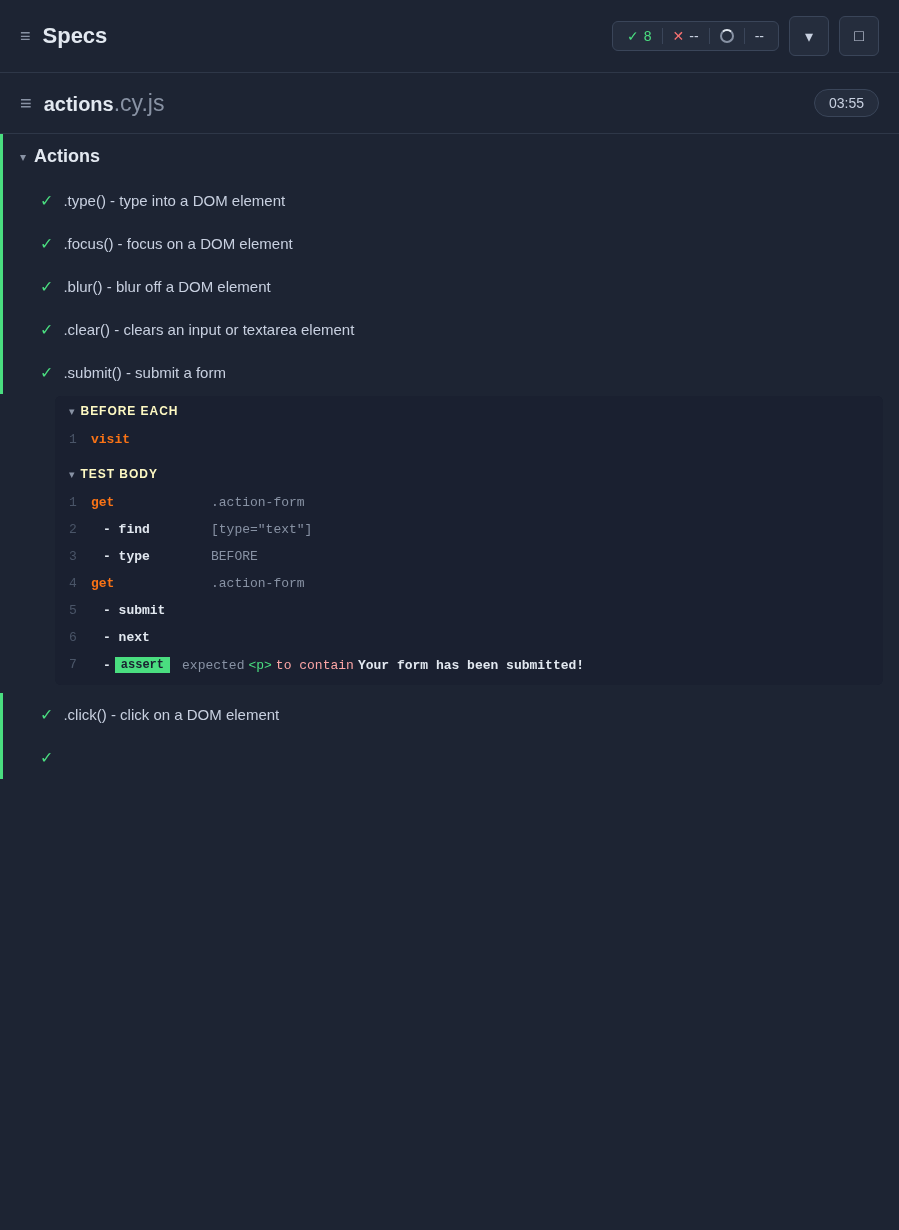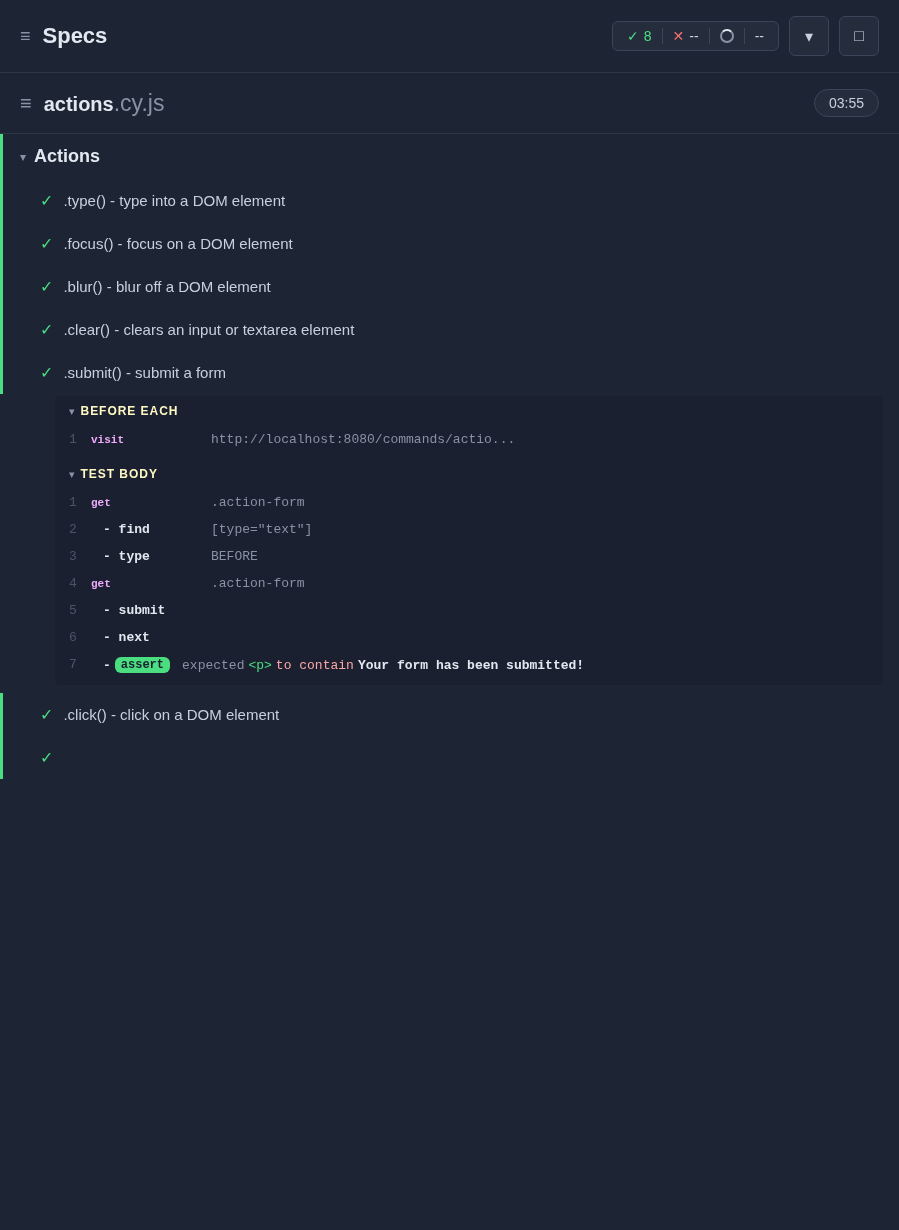--- a/index.html
+++ b/index.html
@@ -179,23 +179,23 @@
     }
     .cmd-num {
       color: #4a5568;
       font-size: 13px;
       font-family: 'Courier New', monospace;
       width: 22px;
       flex-shrink: 0;
     }
     .cmd-name {
       font-family: 'Courier New', monospace;
-      font-size: 11px;
+      font-size: 13px;
       font-weight: 700;
-      color: #f0abfc;
+      color: #f97316;
       min-width: 120px;
     }
     .cmd-name-indented {
       font-family: 'Courier New', monospace;
       font-size: 13px;
       font-weight: 700;
       color: #e2e8f0;
       min-width: 120px;
       padding-left: 12px;
     }
@@ -204,21 +204,21 @@
       font-size: 13px;
       color: #8892a4;
     }
     .assert-badge {
       background: #4ade80;
       color: #1a2030;
       font-size: 12px;
       font-weight: 700;
       font-family: 'Courier New', monospace;
       padding: 1px 6px;
-      border-radius: 6px;
+      border-radius: 0;
       margin-right: 8px;
     }
 
     .spinner {
       display: inline-block;
       width: 14px;
       height: 14px;
       border: 2px solid #8892a4;
       border-top-color: #e2e8f0;
       border-radius: 50%;
@@ -322,21 +322,20 @@
   <div style="margin: 2px 16px 6px 55px; background:#1a2030; border-radius:6px; overflow:hidden;">
 
     <div class="cmd-section-header">
       <span class="cmd-section-chevron">▾</span>
       <span class="cmd-section-label">BEFORE EACH</span>
     </div>
     <div class="cmd-rows">
       <div class="cmd-row">
         <span class="cmd-num">1</span>
         <span class="cmd-name">visit</span>
-        <span class="cmd-arg">http://localhost:8080/commands/actio...</span>
       </div>
     </div>
 
     <div class="cmd-section-header">
       <span class="cmd-section-chevron">▾</span>
       <span class="cmd-section-label">TEST BODY</span>
     </div>
     <div class="cmd-rows">
 
       <div class="cmd-row">

